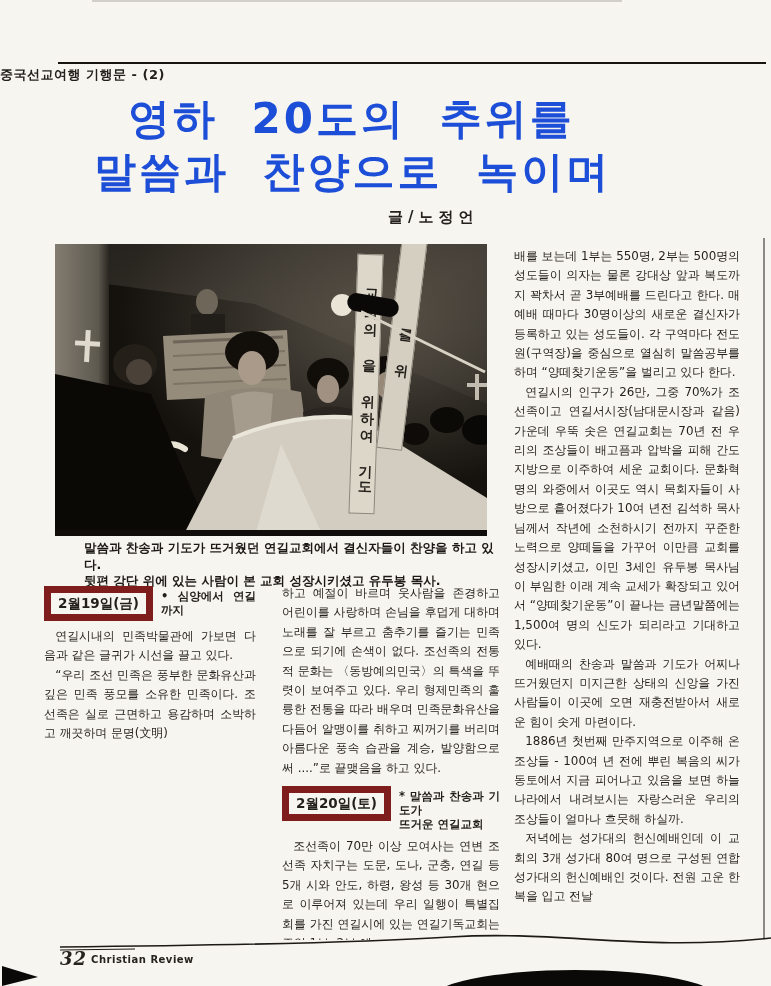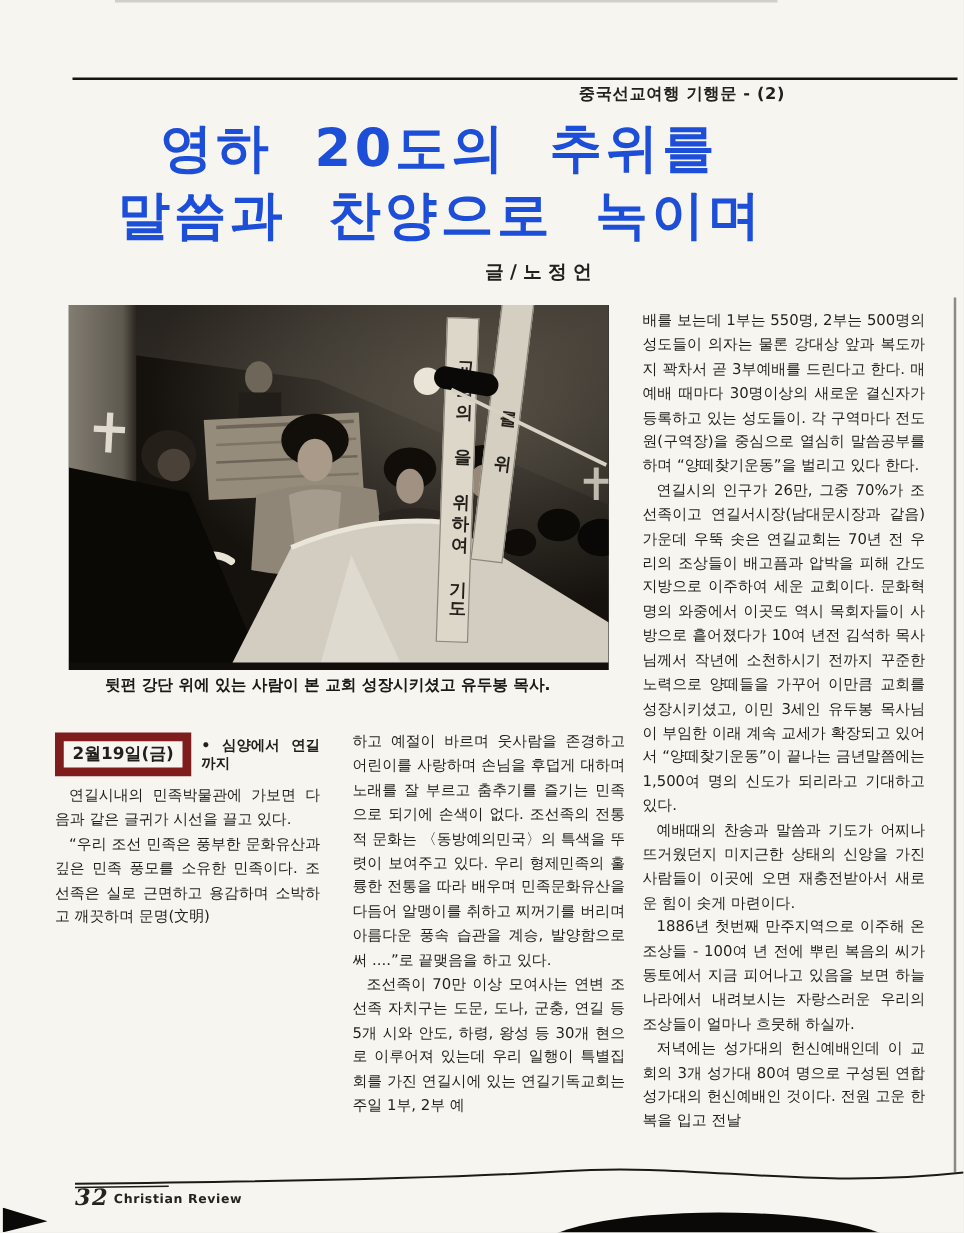--- a/index.html
+++ b/index.html
@@ -7,21 +7,21 @@
   #page{position:relative;width:771px;height:986px;background:#f7f5f0;overflow:hidden;color:#23201d;}
 
   
   .top-edge{position:absolute;left:92px;top:0;width:530px;height:2px;background:#8d8a84;opacity:.35;}
   .corner-tri{position:absolute;left:2px;top:966px;width:36px;height:20px;background:#0a0908;clip-path:polygon(0 0,100% 55%,0 100%);}
   .bottom-blob{position:absolute;left:430px;top:970px;width:290px;height:30px;background:#0a0908;border-radius:50% 50% 0 0/100% 100% 0 0;}
   .right-rule{position:absolute;left:763px;top:238px;width:2px;height:700px;background:#46423d;opacity:.6;}
 
   
   .hdr-rule{position:absolute;left:58px;top:62px;width:708px;height:2px;background:#17140f;}
-  .hdr-text{position:absolute;left:0;top:66px;width:628px;text-align:right;font-size:13px;font-weight:bold;letter-spacing:.5px;}
+  .hdr-text{position:absolute;left:0;top:66px;width:628px;text-align:left;font-size:13px;font-weight:bold;letter-spacing:.5px;}
 
   
   .title{position:absolute;left:128px;top:92px;font-size:42px;font-weight:bold;letter-spacing:3px;word-spacing:16px;line-height:53px;white-space:nowrap;color:#1d4ed8;}
   .title .l2{margin-left:-34px;display:block;}
   .byline{position:absolute;left:388px;top:208px;font-size:15px;font-weight:bold;letter-spacing:5px;}
 
   
   .photo{position:absolute;left:55px;top:244px;width:432px;height:292px;background:#171411;overflow:hidden;}
   .photo svg{position:absolute;left:0;top:0;}
   .banner{position:absolute;background:#ddd7ca;border:1px solid #8d877b;writing-mode:vertical-rl;text-orientation:upright;font-weight:bold;color:#221e19;text-align:center;overflow:hidden;}
@@ -138,34 +138,42 @@
       <rect x="0" y="286" width="432" height="6" fill="#100d0a"></rect>
     </svg>
     <div class="banner b1">교회의 을 위하여 기도</div>
     <div class="banner b2">를 위</div>
     <div class="mic-glow"></div>
     <div class="mic-head"></div>
     <div class="mic-boom"></div>
   </div>
 
   <div class="caption">
+    <div>말씀과 찬송과 기도가 뜨거웠던 연길교회에서 결신자들이 찬양을 하고 있다.</div>
     <div>뒷편 강단 위에 있는 사람이 본 교회 성장시키셨고 유두봉 목사.</div>
   </div>
 
   <div class="col col-left">
     <div class="date-row">
       <span class="date-box">2월19일(금)</span>
       <span class="date-note">• 심양에서 연길까지</span>
     </div>
     <p class="ind">연길시내의 민족박물관에 가보면 다음과 같은 글귀가 시선을 끌고 있다.</p>
     <p class="ind">“우리 조선 민족은 풍부한 문화유산과 깊은 민족 풍모를 소유한 민족이다. 조선족은 실로 근면하고 용감하며 소박하고 깨끗하며 문명(文明)</p>
   </div>
 
   <div class="col col-mid">
     <p>하고 예절이 바르며 웃사람을 존경하고 어린이를 사랑하며 손님을 후덥게 대하며 노래를 잘 부르고 춤추기를 즐기는 민족으로 되기에 손색이 없다. 조선족의 전통적 문화는 〈동방예의민국〉의 특색을 뚜렷이 보여주고 있다. 우리 형제민족의 훌륭한 전통을 따라 배우며 민족문화유산을 다듬어 알맹이를 취하고 찌꺼기를 버리며 아름다운 풍속 습관을 계승, 발양함으로써 ....”로 끝맺음을 하고 있다.</p>
+    <div class="date-row" style="margin-top:8px;">
+      <span class="date-box">2월20일(토)</span>
+      <span class="date-note">
+        <span>* 말씀과 찬송과 기도가</span><br>
+        <span>뜨거운 연길교회</span>
+      </span>
+    </div>
     <p class="ind">조선족이 70만 이상 모여사는 연변 조선족 자치구는 도문, 도나, 군충, 연길 등 5개 시와 안도, 하령, 왕성 등 30개 현으로 이루어져 있는데 우리 일행이 특별집회를 가진 연길시에 있는 연길기독교회는 주일 1부, 2부 예</p>
   </div>
 
   <div class="col col-right">
     <p>배를 보는데 1부는 550명, 2부는 500명의 성도들이 의자는 물론 강대상 앞과 복도까지 꽉차서 곧 3부예배를 드린다고 한다. 매 예배 때마다 30명이상의 새로운 결신자가 등록하고 있는 성도들이. 각 구역마다 전도원(구역장)을 중심으로 열심히 말씀공부를 하며 “양떼찾기운동”을 벌리고 있다 한다.</p>
     <p class="ind">연길시의 인구가 26만, 그중 70%가 조선족이고 연길서시장(남대문시장과 같음)가운데 우뚝 솟은 연길교회는 70년 전 우리의 조상들이 배고픔과 압박을 피해 간도지방으로 이주하여 세운 교회이다. 문화혁명의 와중에서 이곳도 역시 목회자들이 사방으로 흩어졌다가 10여 년전 김석하 목사님께서 작년에 소천하시기 전까지 꾸준한 노력으로 양떼들을 가꾸어 이만큼 교회를 성장시키셨고, 이민 3세인 유두봉 목사님이 부임한 이래 계속 교세가 확장되고 있어서 “양떼찾기운동”이 끝나는 금년말쯤에는 1,500여 명의 신도가 되리라고 기대하고 있다.</p>
     <p class="ind">예배때의 찬송과 말씀과 기도가 어찌나 뜨거웠던지 미지근한 상태의 신앙을 가진 사람들이 이곳에 오면 재충전받아서 새로운 힘이 솟게 마련이다.</p>
     <p class="ind">1886년 첫번째 만주지역으로 이주해 온 조상들 - 100여 년 전에 뿌린 복음의 씨가 동토에서 지금 피어나고 있음을 보면 하늘나라에서 내려보시는 자랑스러운 우리의 조상들이 얼마나 흐뭇해 하실까.</p>
     <p class="ind">저녁에는 성가대의 헌신예배인데 이 교회의 3개 성가대 80여 명으로 구성된 연합성가대의 헌신예배인 것이다. 전원 고운 한복을 입고 전날</p>
   </div>

